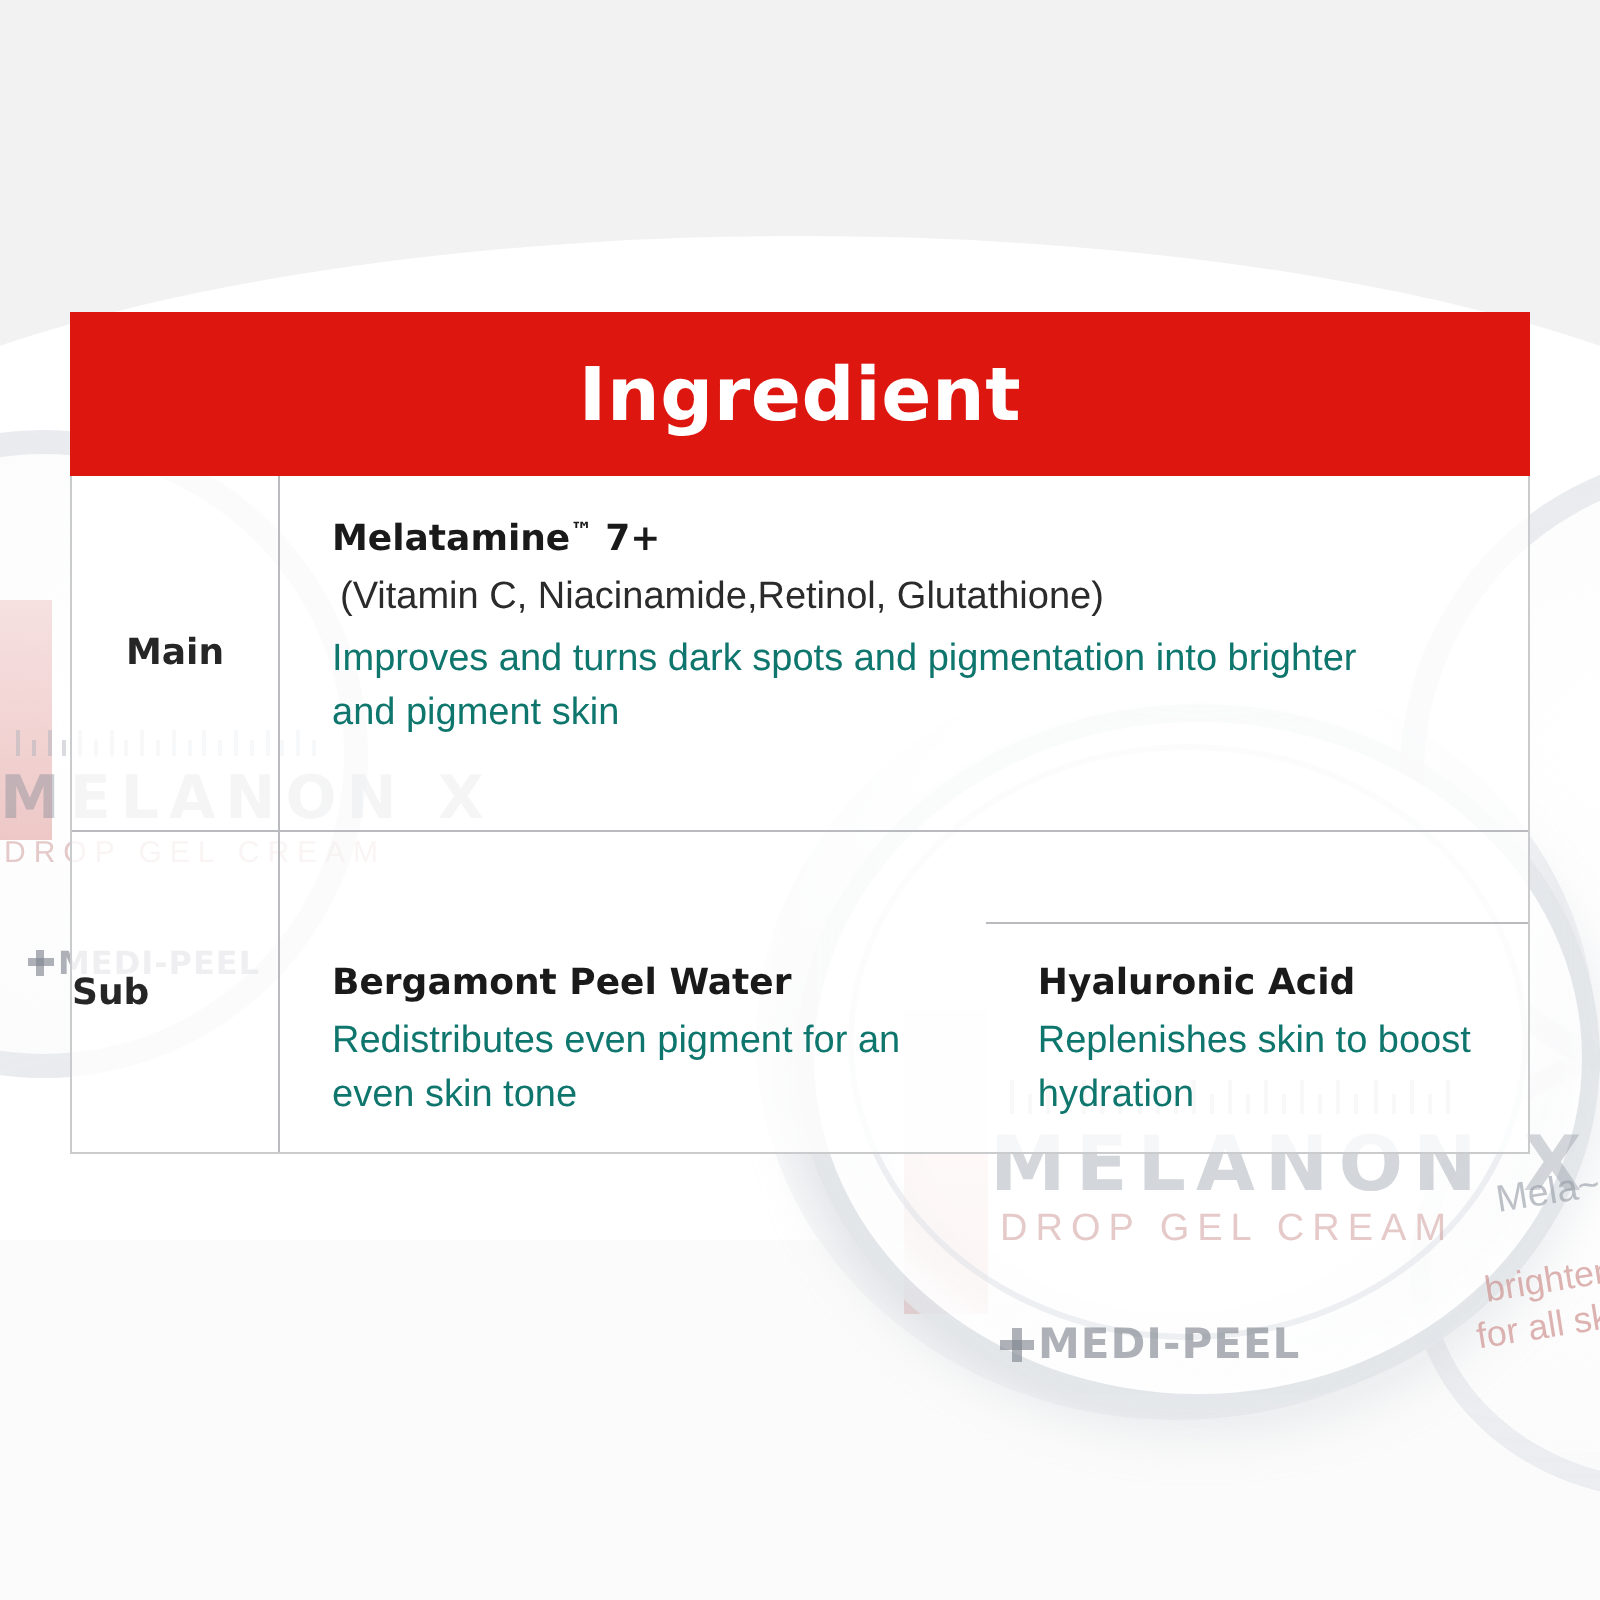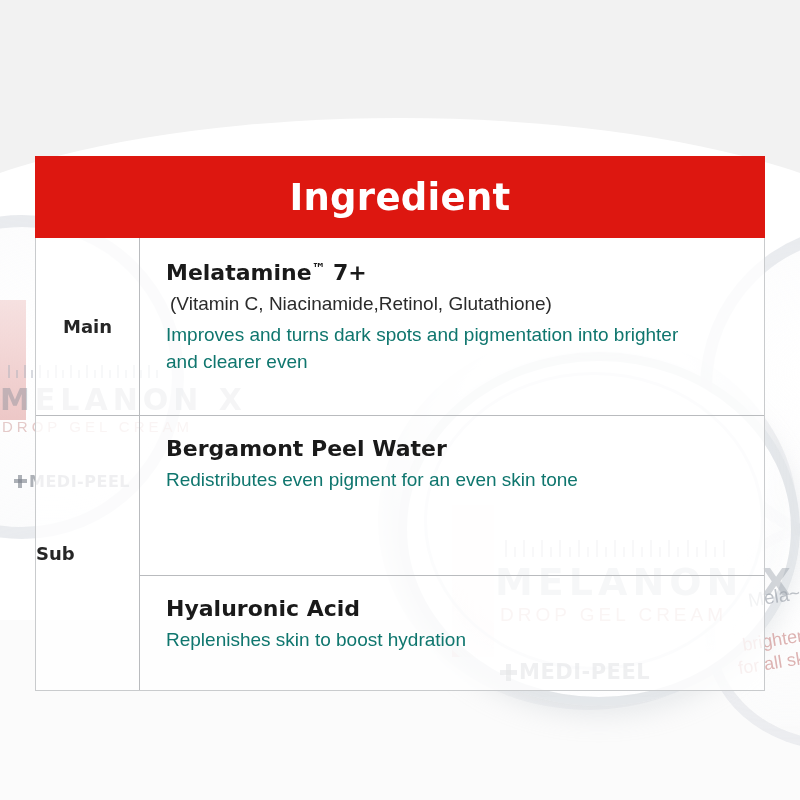--- a/index.html
+++ b/index.html
@@ -293,34 +293,35 @@
     flex: 0 0 104px;
     border-right: 1px solid #b9bbbe;
     display: flex;
     align-items: center;
     justify-content: flex-start;
     box-sizing: border-box;
   }
   .sub-stack {
     flex: 1 1 auto;
     display: flex;
-    flex-direction: column;
+    flex-direction: row;
+    align-items: flex-end;
   }
   .sub-item {
     padding: 18px 26px 16px 26px;
     box-sizing: border-box;
   }
   .sub-item + .sub-item { border-top: 1px solid #b9bbbe; margin-top: 45px; }
   .sub-item-1 { height: 114px; }
   .sub-item-2 { height: 115px; }
 
   .ing-title {
     font-family: "DejaVu Sans", sans-serif;
     font-weight: 700;
-    font-size: 22px;
+    font-size: 18px;
     color: #1a1a1a;
     line-height: 1.32;
     margin: 0 0 4px 0;
   }
   .ing-line {
     font-family: "Liberation Sans", sans-serif;
     font-weight: 400;
     font-size: 19px;
     color: #2b2b2b;
     line-height: 1.42;
@@ -439,21 +440,21 @@
     <div class="card-body">
 
       <div class="ing-row row-main">
         <div class="label-col">
           <span class="label-text">Main</span>
         </div>
         <div class="content-col">
           <div class="ing-title"><span>Melatamine</span><span class="tm">™</span><span> 7+</span></div>
           <div class="ing-line">(Vitamin C, Niacinamide,Retinol, Glutathione)</div>
           <div class="ing-desc">Improves and turns dark spots and pigmentation into brighter</div>
-          <div class="ing-desc">and clearer even</div>
+          <div class="ing-desc">and pigment skin</div>
         </div>
       </div>
 
       <div class="ing-row row-sub">
         <div class="sub-label-col">
           <span class="label-text">Sub</span>
         </div>
         <div class="sub-stack">
 
           <div class="sub-item sub-item-1">

